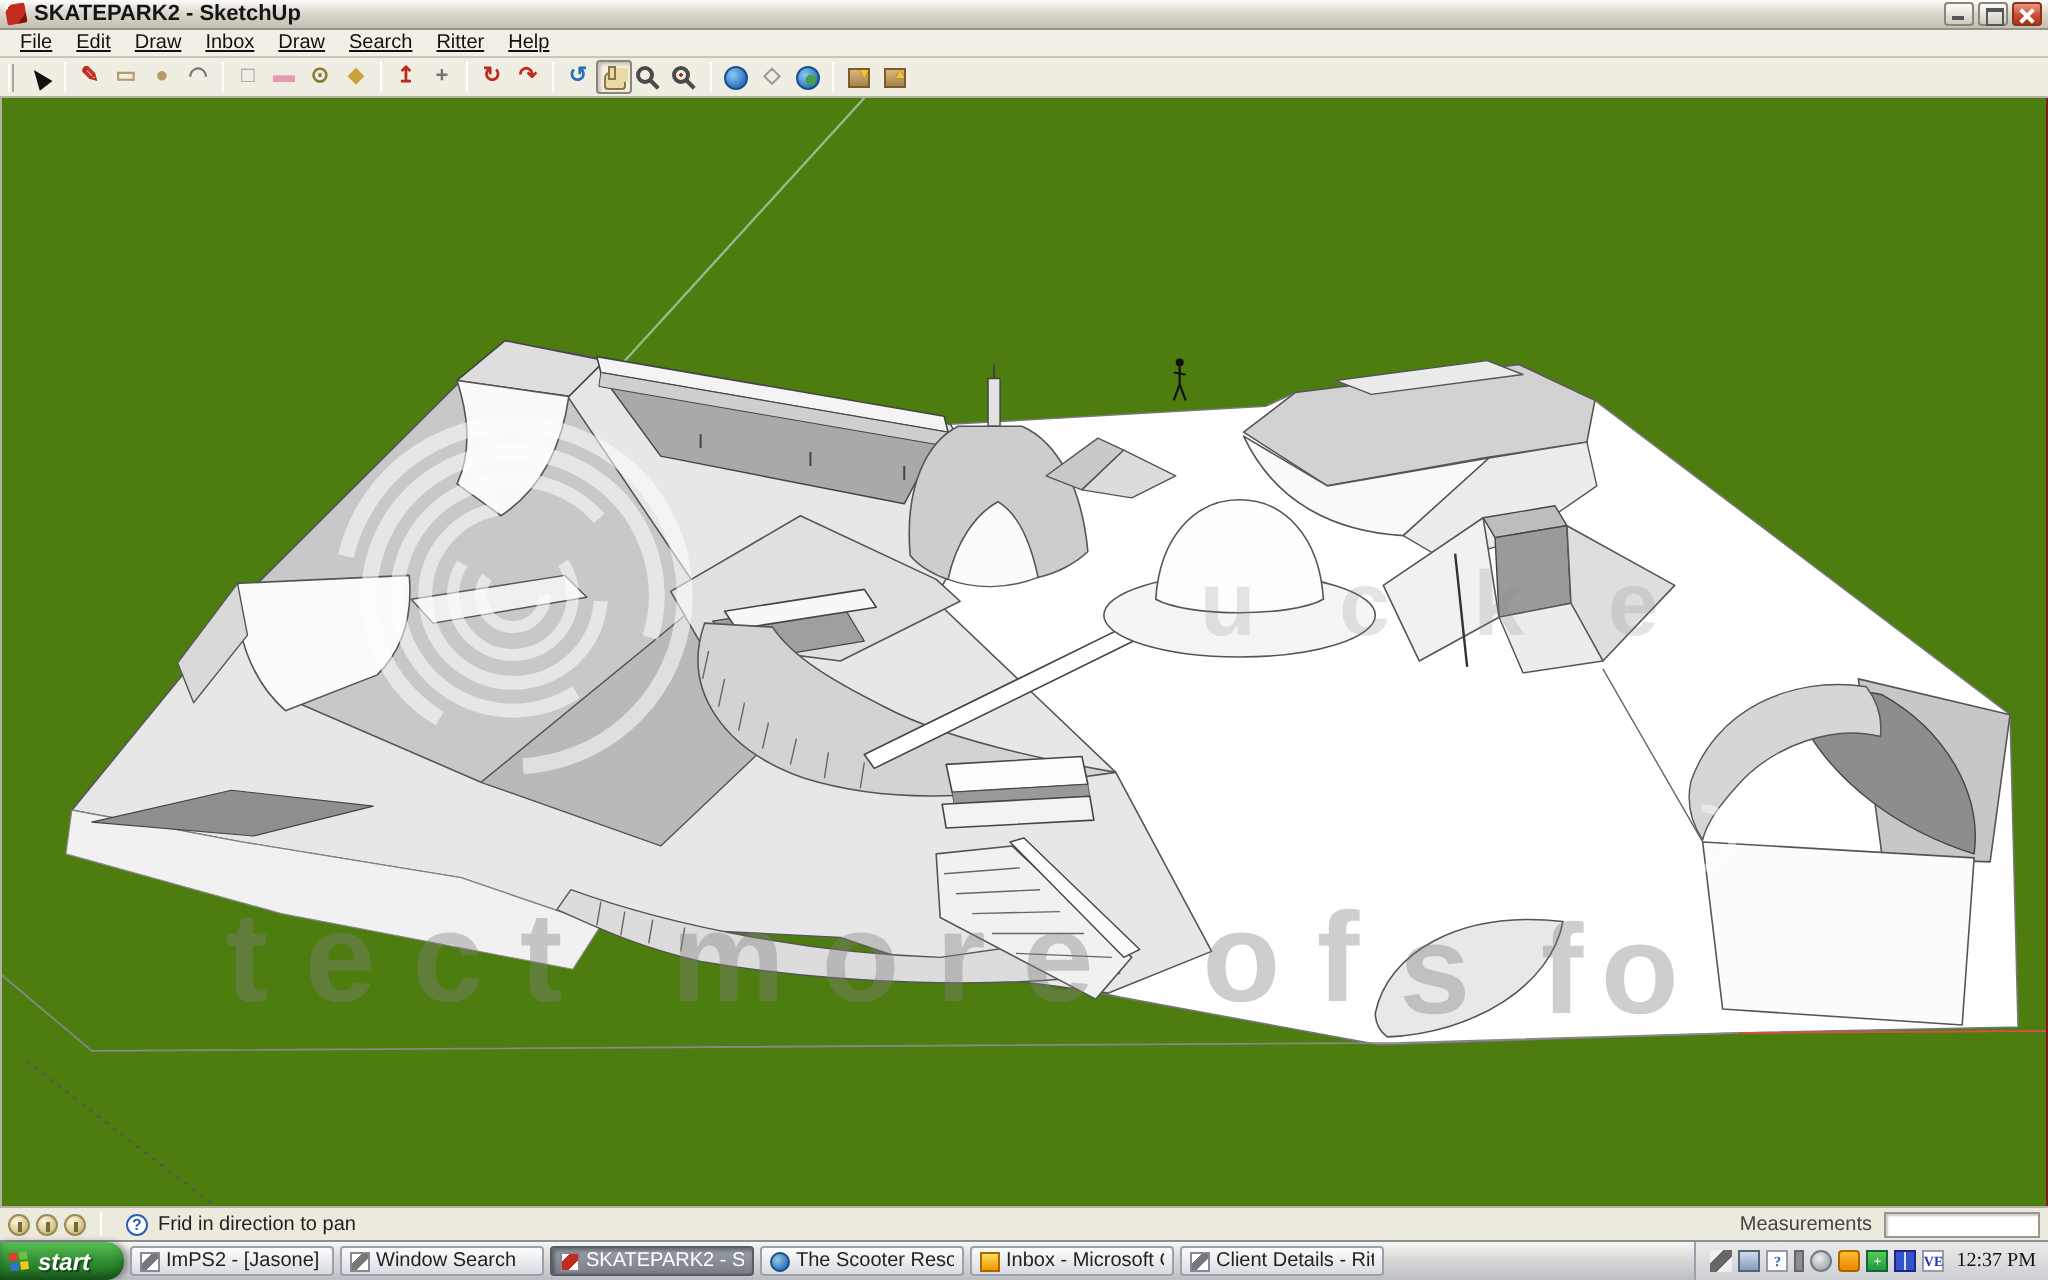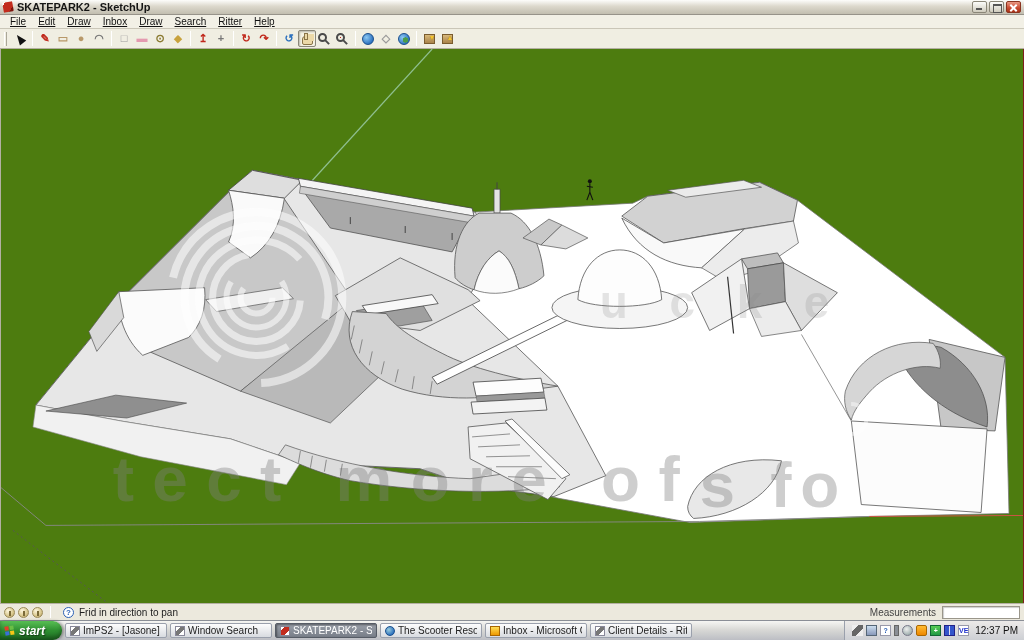--- a/index.html
+++ b/index.html
@@ -82,21 +82,21 @@
     font-size:10px; color:#222; white-space:nowrap; overflow:hidden; }
   .task.active { background:linear-gradient(#9aa0aa,#787e88); color:#fff; border-color:#565c66;
     box-shadow:inset 1px 1px 2px rgba(0,0,0,.4); }
   .task .lbl{overflow:hidden;text-overflow:clip;}
   .ti { width:10px; height:10px; flex:0 0 10px; border:1px solid #889; background:#fff; }
   .ti-pen { background:linear-gradient(135deg,#fff 30%,#777 30% 65%,#fff 65%); }
   .ti-su  { background:linear-gradient(135deg,#fff 25%,#c22c1e 25% 70%,#fff 70%); }
   .ti-ie  { border-radius:50%; background:radial-gradient(circle at 35% 35%,#9cd,#2a6fbd 75%); border-color:#1a4f8d; }
   .ti-ol  { background:linear-gradient(#fd5,#e90); border-color:#a60; }
   .tray { margin-left:auto; display:flex; align-items:center; gap:3px; padding:0 6px 0 7px;
-    border-left:1px solid #9aa0ac; background:linear-gradient(#eceae8,#cdcfd4); font-size:10px; color:#111; }
+    border-left:1px solid #9aa0ac; background:linear-gradient(#eceae8,#cdcfd4); font-size:10px; color:#111;font-family:Liberation Serif, serif; }
   .tico { width:11px; height:11px; flex:0 0 11px; display:flex; align-items:center; justify-content:center; font-size:7px; font-weight:bold; }
   .t-pen { background:linear-gradient(135deg,#eee 30%,#666 30% 65%,#eee 65%); }
   .t-disp { border:1px solid #567; background:linear-gradient(#cde,#89b); }
   .t-help { border:1px solid #99a; background:#fff; color:#2b5fb4; }
   .t-dev { width:5px; flex-basis:5px; background:#8a8e96; border:1px solid #666; }
   .t-clock { border-radius:50%; background:radial-gradient(circle at 40% 35%,#eee,#9aa 80%); border:1px solid #778; }
   .t-orange { background:linear-gradient(#fb3,#e80); border:1px solid #a60; border-radius:2px; }
   .t-green { background:linear-gradient(#5c5,#294); border:1px solid #163; color:#fff; }
   .t-net { background:linear-gradient(90deg,#35c 45%,#dde 45% 55%,#35c 55%); border:1px solid #228; }
   .t-ve { background:#fff; border:1px solid #99a; color:#23c; }

